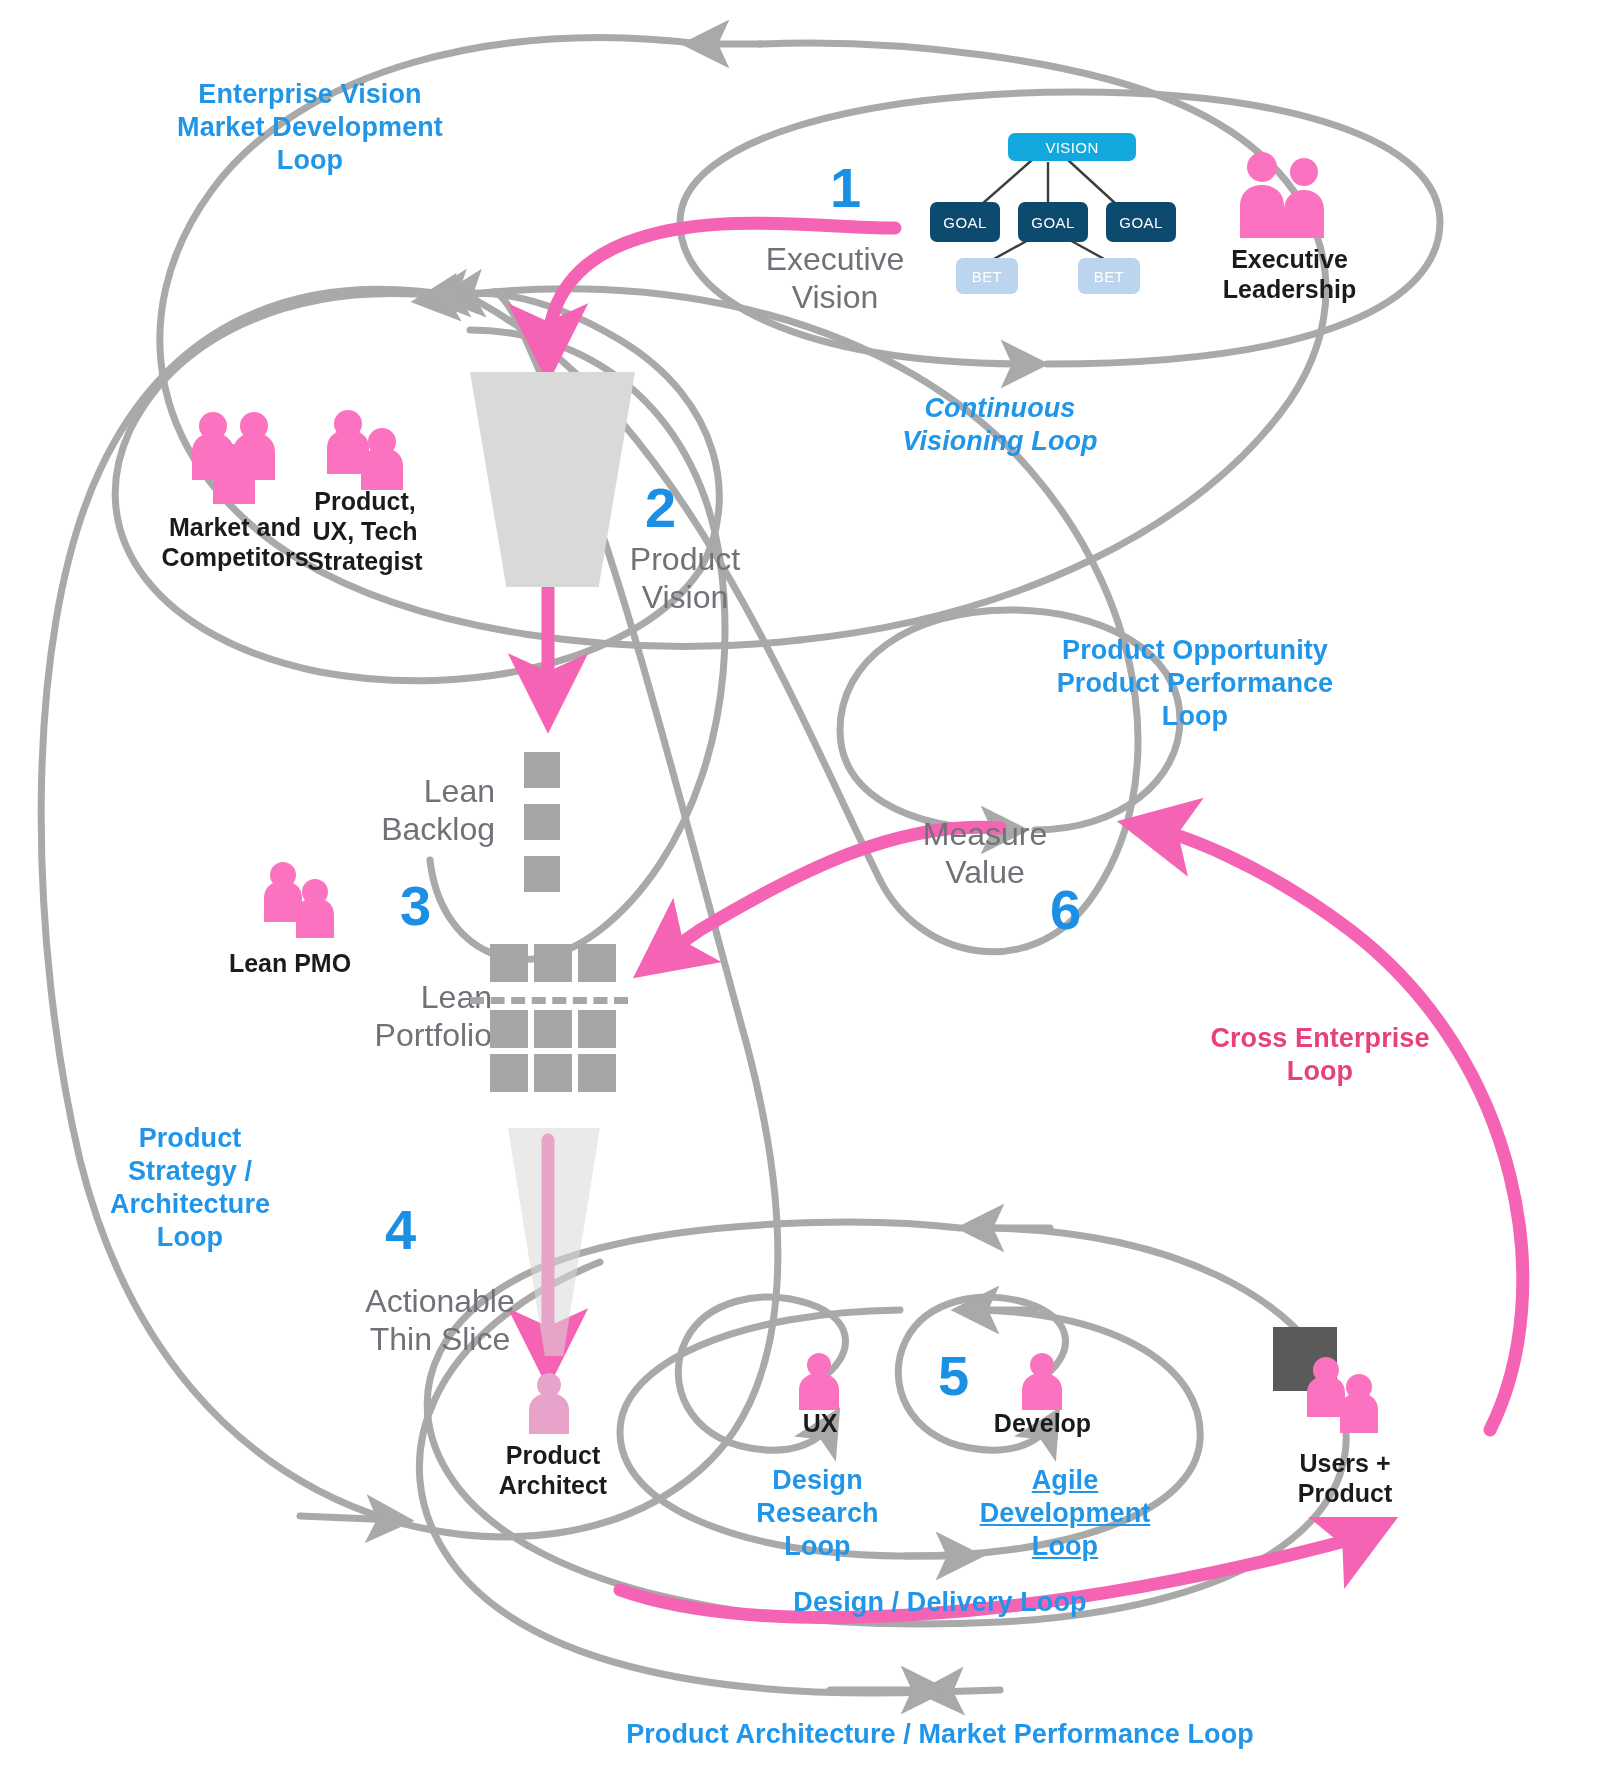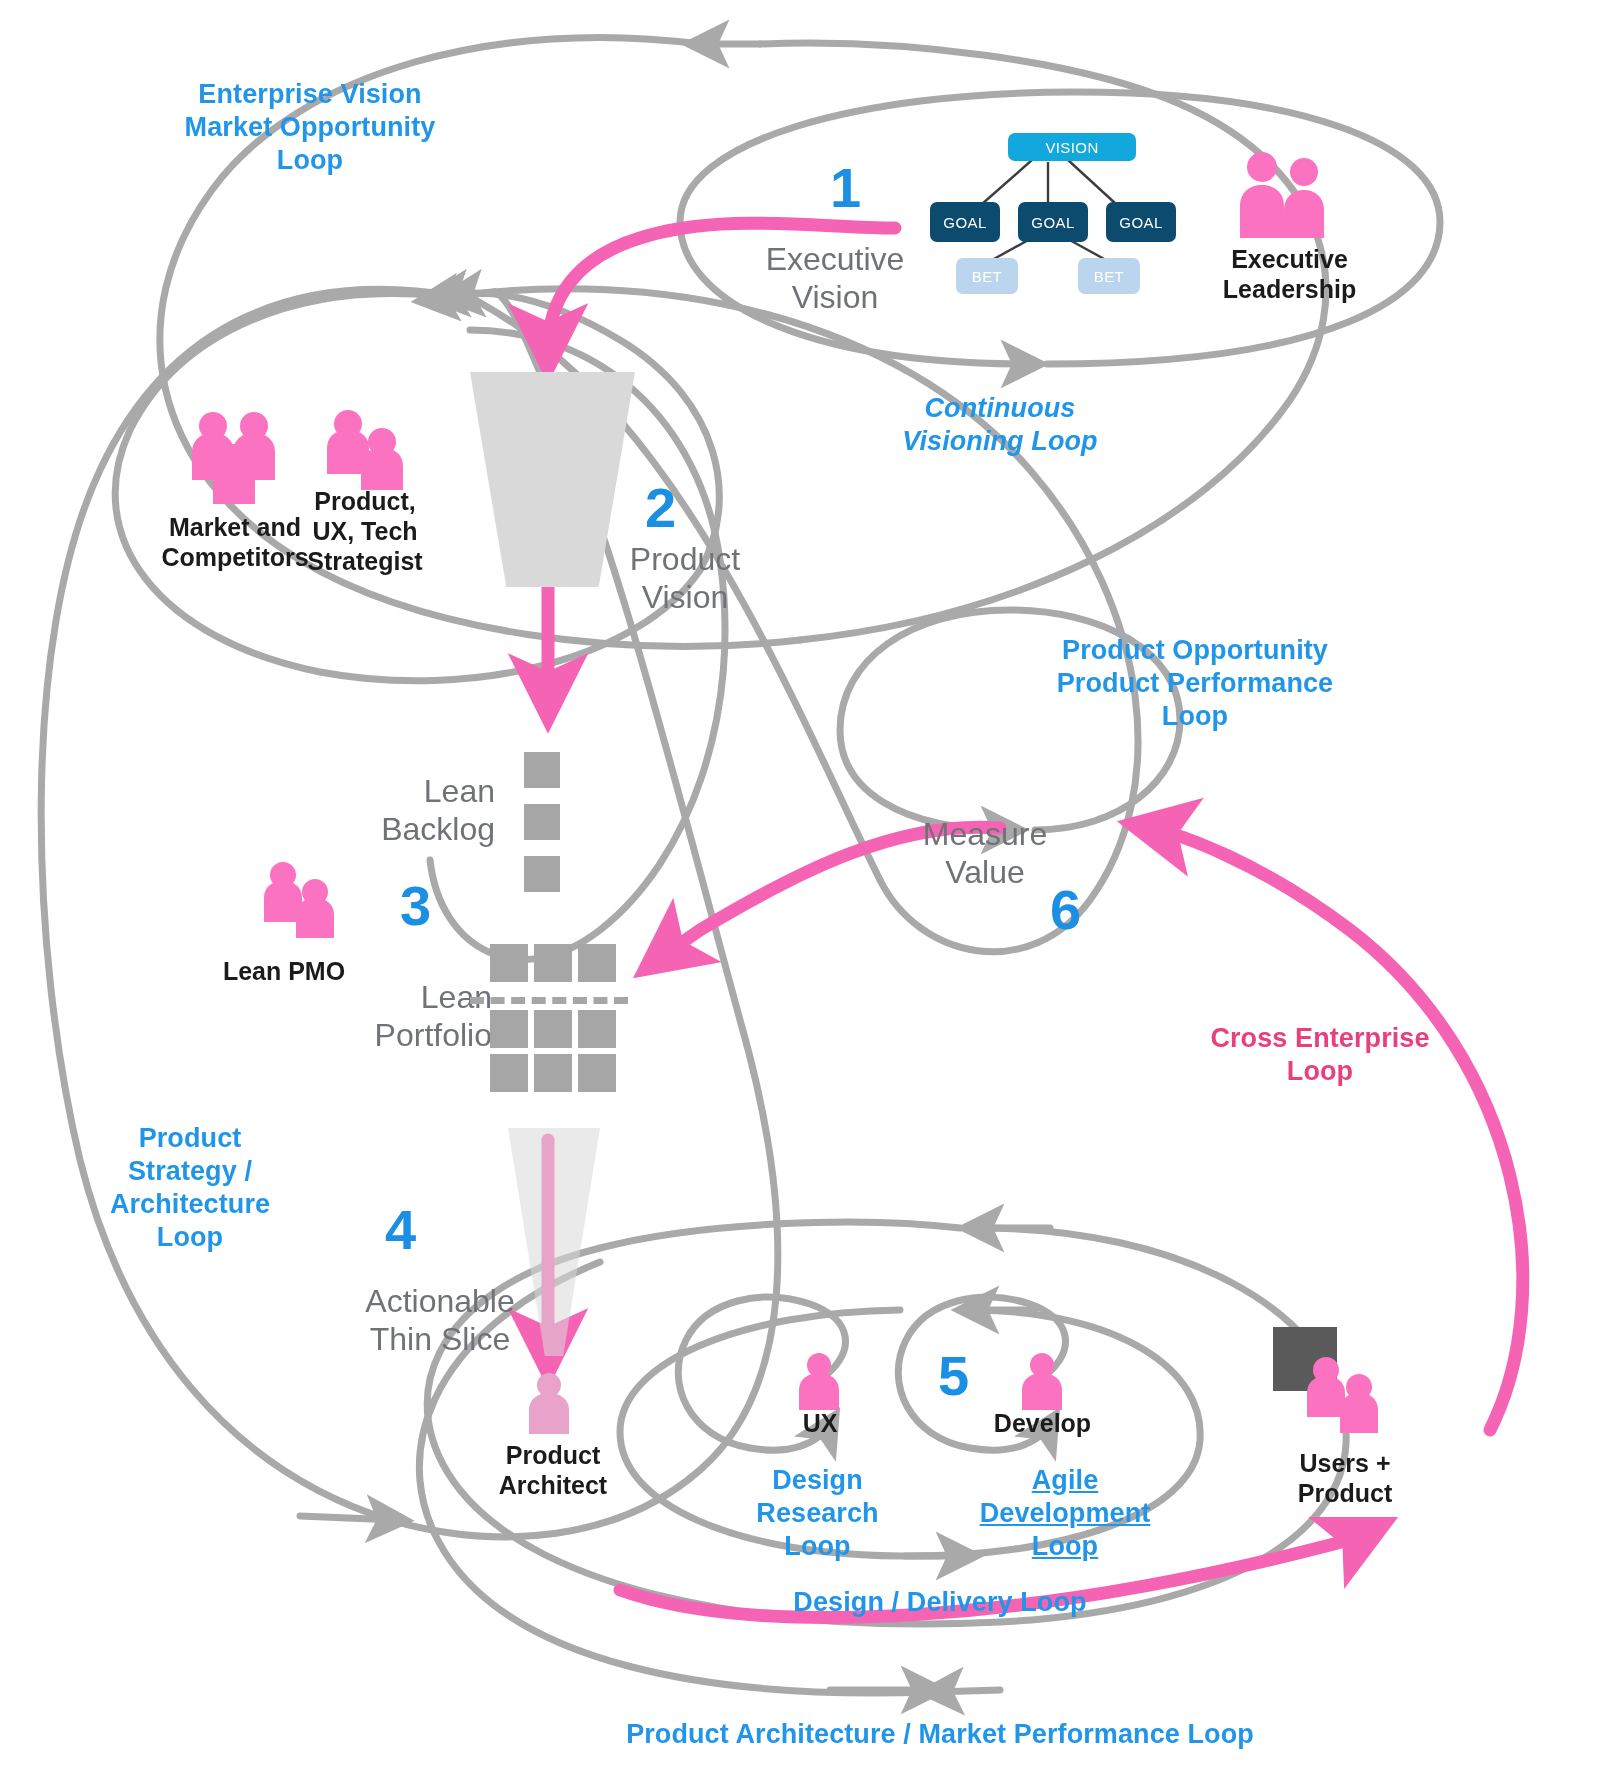--- a/index.html
+++ b/index.html
@@ -145,21 +145,21 @@
       <path d="M548,382 L548,700" stroke-width="13" marker-end="url(#pa)"></path>
       <path d="M548,1140 L548,1355" stroke-width="13" marker-end="url(#pa)"></path>
       <path d="M1000,828 C900,820 800,870 700,930 C680,944 668,952 660,958" marker-end="url(#pa)"></path>
       <path d="M1490,1430 C1560,1290 1520,1060 1350,930 C1260,862 1180,834 1150,828" marker-end="url(#pa)"></path>
       <path d="M620,1590 C760,1640 1040,1620 1330,1545 C1350,1540 1360,1536 1368,1532" marker-end="url(#pa)"></path>
     </g>
   </svg>
 
   <div class="lbl loop-label" style="left:160px;top:78px;width:300px;">
     <div>Enterprise Vision</div>
-    <div>Market Opportunity</div>
+    <div>Market Development</div>
     <div>Loop</div>
   </div>
 
   <div class="lbl stage-num" style="left:830px;top:160px;">1</div>
   <div class="lbl stage-name" style="left:740px;top:240px;width:190px;">
     <div>Executive</div>
     <div>Vision</div>
   </div>
 
   <div class="tree" style="left:920px;top:130px;width:260px;height:160px;">
@@ -259,21 +259,21 @@
   <div class="people" style="left:258px;top:860px;">
     <svg width="84" height="78" viewBox="0 0 84 78">
       <g fill="#fb73c0">
         <circle cx="25" cy="15" r="13"></circle>
         <path d="M6,62 L6,38 C6,27 14,21 25,21 C36,21 44,27 44,38 L44,62 Z"></path>
         <circle cx="57" cy="32" r="13"></circle>
         <path d="M38,78 L38,55 C38,44 46,38 57,38 C68,38 76,44 76,55 L76,78 Z"></path>
       </g>
     </svg>
   </div>
-  <div class="lbl actor-name" style="left:214px;top:948px;width:140px;margin-top:8px;">Lean PMO</div>
+  <div class="lbl actor-name" style="left:220px;top:948px;width:140px;">Lean PMO</div>
 
   <div class="lbl stage-num" style="left:400px;top:878px;">3</div>
 
   <div class="lbl stage-name" style="left:352px;top:978px;width:140px;text-align:right;">
     <div>Lean</div>
     <div>Portfolio</div>
   </div>
   <div>
     <div class="blk" style="left:490px;top:944px;width:38px;height:38px;"></div>
     <div class="blk" style="left:534px;top:944px;width:38px;height:38px;"></div>

